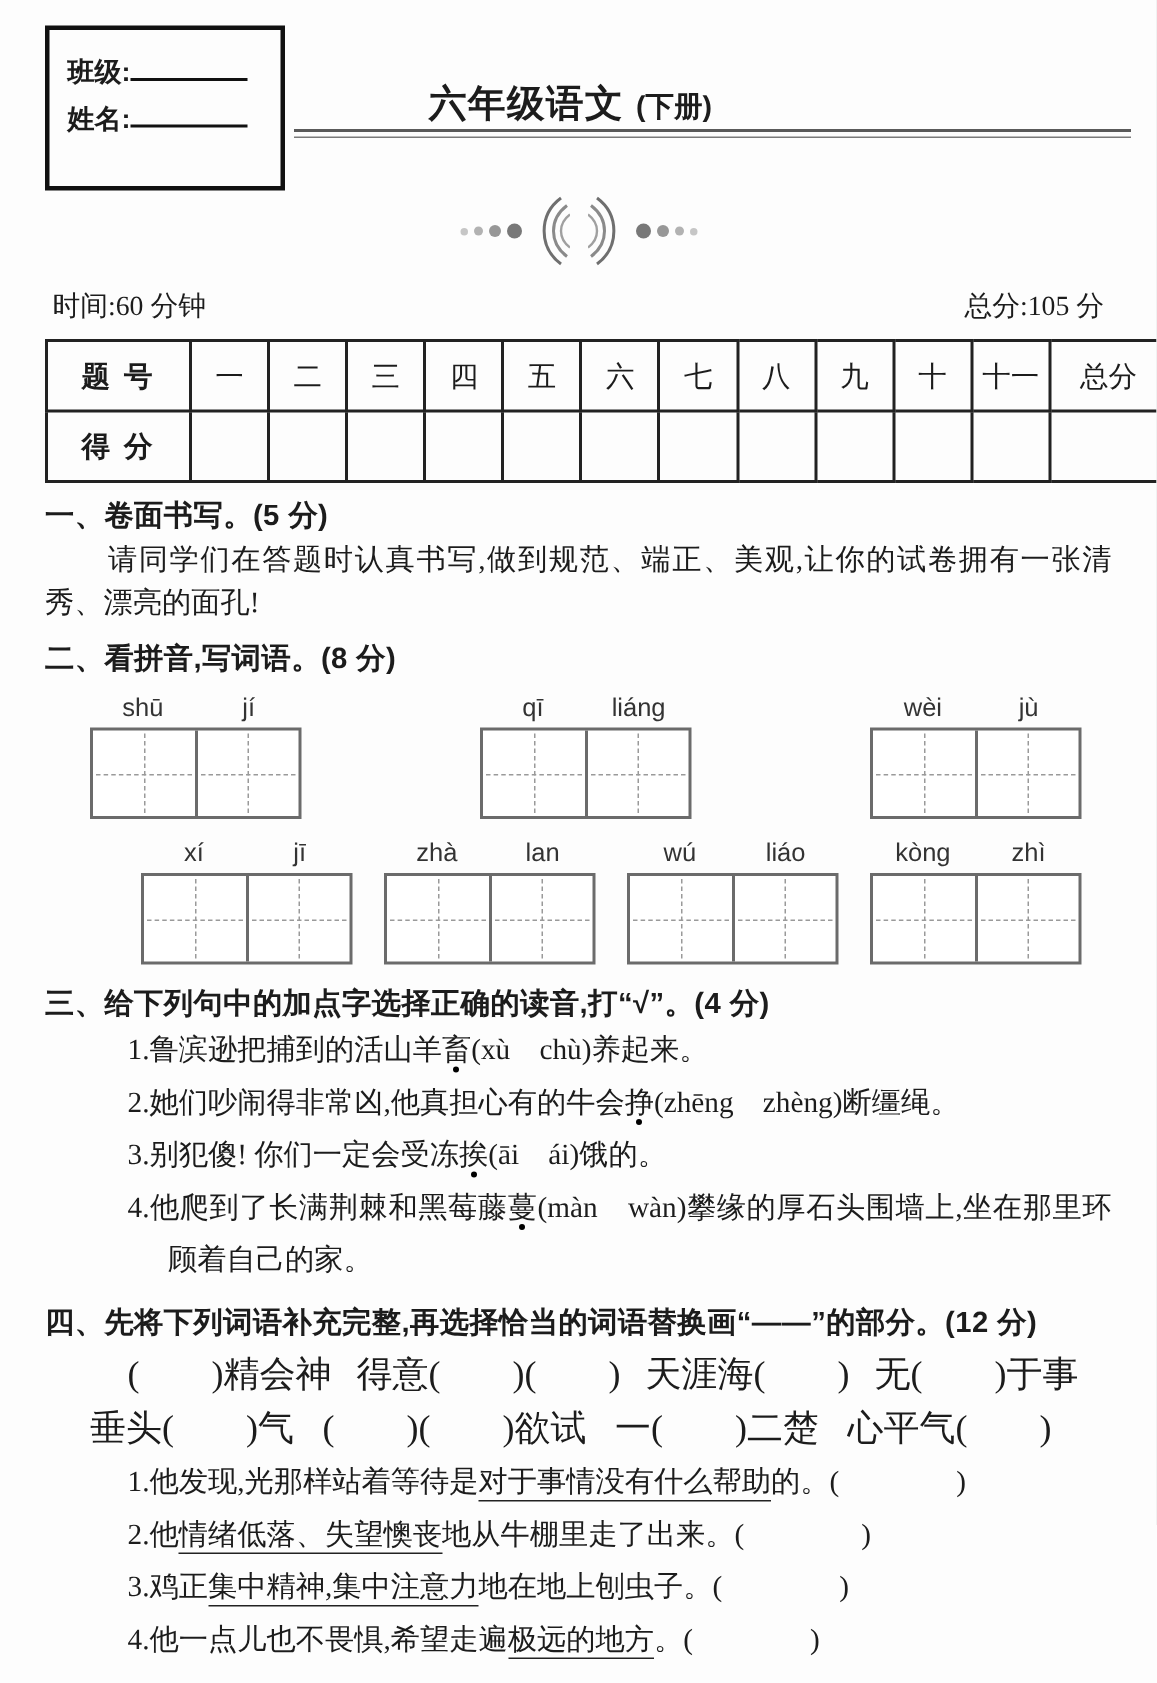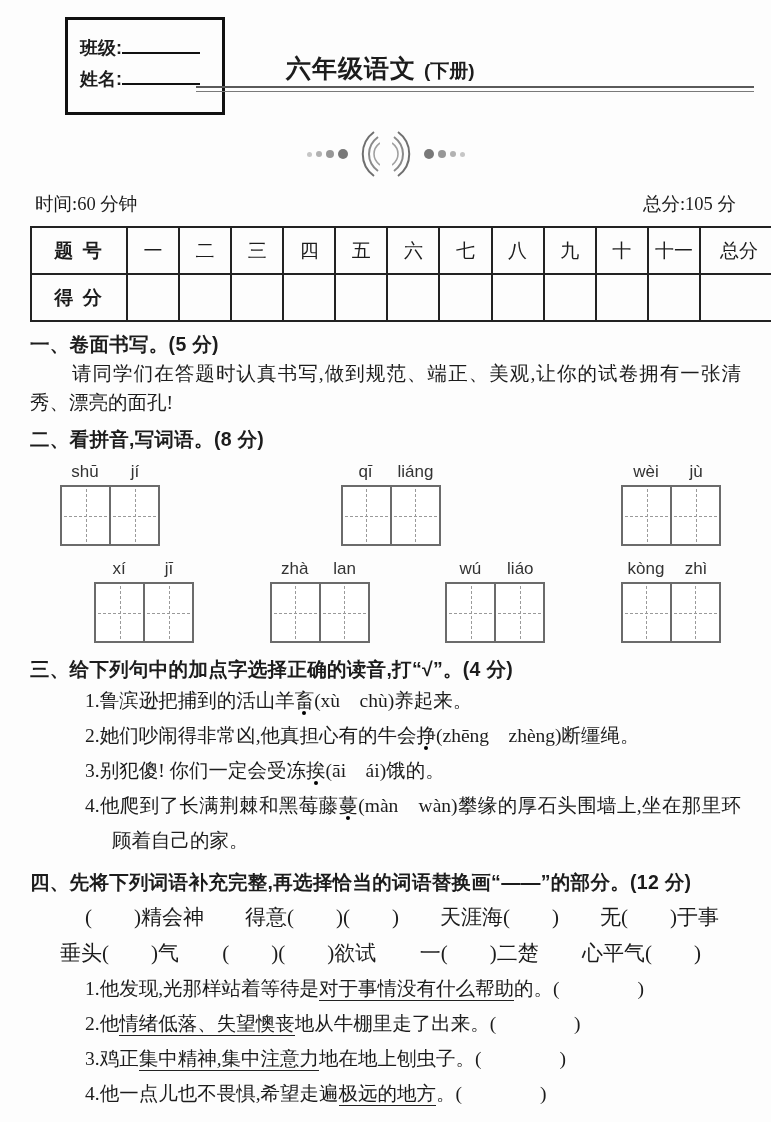--- a/index.html
+++ b/index.html
@@ -2,22 +2,22 @@
 <html><head>
 <meta charset="utf-8">
 <style>
   html,body{margin:0;padding:0;background:#e8e8e8;}
   .page{position:relative;width:771px;height:1122px;background:#fdfdfd;margin:0 auto;
         font-family:"Liberation Serif",serif;color:#1c1c1c;overflow:hidden;}
   .hei{font-family:"Liberation Sans",sans-serif;font-weight:bold;}
 
   
   .header{position:absolute;top:0;left:0;width:771px;height:225px;}
-  .name-box{position:absolute;left:30px;top:17px;width:160px;height:98px;border:3px solid #111;
-            box-sizing:border-box;padding:8px 6px 0 12px;margin-left:35px;}
+  .name-box{position:absolute;left:30px;top:17px;width:160px;height:110px;border:3px solid #111;
+            box-sizing:border-box;padding:8px 6px 0 12px;}
   .name-row{font-size:18px;line-height:22px;margin-top:8px;white-space:nowrap;}
   .blank-line{display:inline-block;width:78px;border-bottom:2px solid #111;height:16px;vertical-align:baseline;}
   .book-title{position:absolute;left:286px;top:52px;font-size:25px;letter-spacing:1px;white-space:nowrap;}
   .book-volume{font-size:19px;font-weight:bold;letter-spacing:0;}
   .title-divider{position:absolute;left:196px;top:86px;width:558px;height:3px;
                  border-top:2px solid #5a5a5a;border-bottom:1px solid #7a7a7a;}
   .banner{position:absolute;top:130px;left:0;width:771px;display:flex;justify-content:center;align-items:center;}
   .dots{display:flex;align-items:center;gap:4px;}
   .dot{border-radius:50%;display:inline-block;}
   .d1{width:5px;height:5px;background:#c6c6c6;}
@@ -37,37 +37,37 @@
   table.score td{border:2px solid #222;height:43px;text-align:center;font-size:19px;
                  font-family:"Liberation Sans",sans-serif;overflow:hidden;}
   td.lbl{font-weight:bold;letter-spacing:2px;}
   col.c-first{width:96px;} col.c-last{width:78px;}
 
   .sec-title{font-size:19.5px;line-height:28px;margin-top:8px;letter-spacing:0.3px;}
   .sec1-body{font-size:19.5px;line-height:28.5px;text-indent:2.15em;margin:2px 0 0;text-align:justify;}
 
   .py-row{display:flex;justify-content:space-between;margin:9px 20px 0 30px;}
   .py-row.second{margin-top:13px;padding-left:34px;}
-  .pybox{width:100px;}
+  .pybox{width:141px;}
   .pylabels{display:flex;font-family:"Liberation Sans",sans-serif;font-size:17px;color:#333;
             margin-bottom:3px;}
   .pylabels span{flex:1;text-align:center;}
   .pycells{display:flex;border:2px solid #6b6b6b;height:57px;background:#fff;}
   .pycell{flex:1;position:relative;border-right:2px solid #6b6b6b;}
   .pycell:last-child{border-right:none;}
   .pycell::before{content:'';position:absolute;left:50%;top:2px;bottom:2px;border-left:1px dashed #9a9a9a;}
   .pycell::after{content:'';position:absolute;top:50%;left:2px;right:2px;border-top:1px dashed #9a9a9a;}
 
   .q-item{font-size:19.5px;line-height:35px;margin-left:82px;text-indent:-27px;text-align:justify;}
   .dotchar{position:relative;}
   .dotchar::after{content:'';position:absolute;left:50%;transform:translateX(-50%);bottom:-4px;
                   width:4px;height:4px;border-radius:50%;background:#000;}
   .ul-seg{border-bottom:1.5px solid #222;padding-bottom:1px;}
 
-  .blank-row{display:flex;justify-content:space-between;font-size:21px;line-height:36px;white-space:nowrap;}
+  .blank-row{display:flex;justify-content:space-between;font-size:24px;line-height:36px;white-space:nowrap;}
   .blank-row.r1{margin:3px 22px 0 55px;}
   .blank-row.r2{margin:0 40px 0 30px;}
 </style>
 </head>
 <body>
 
 <div class="page">
 
   <div class="header">
 

